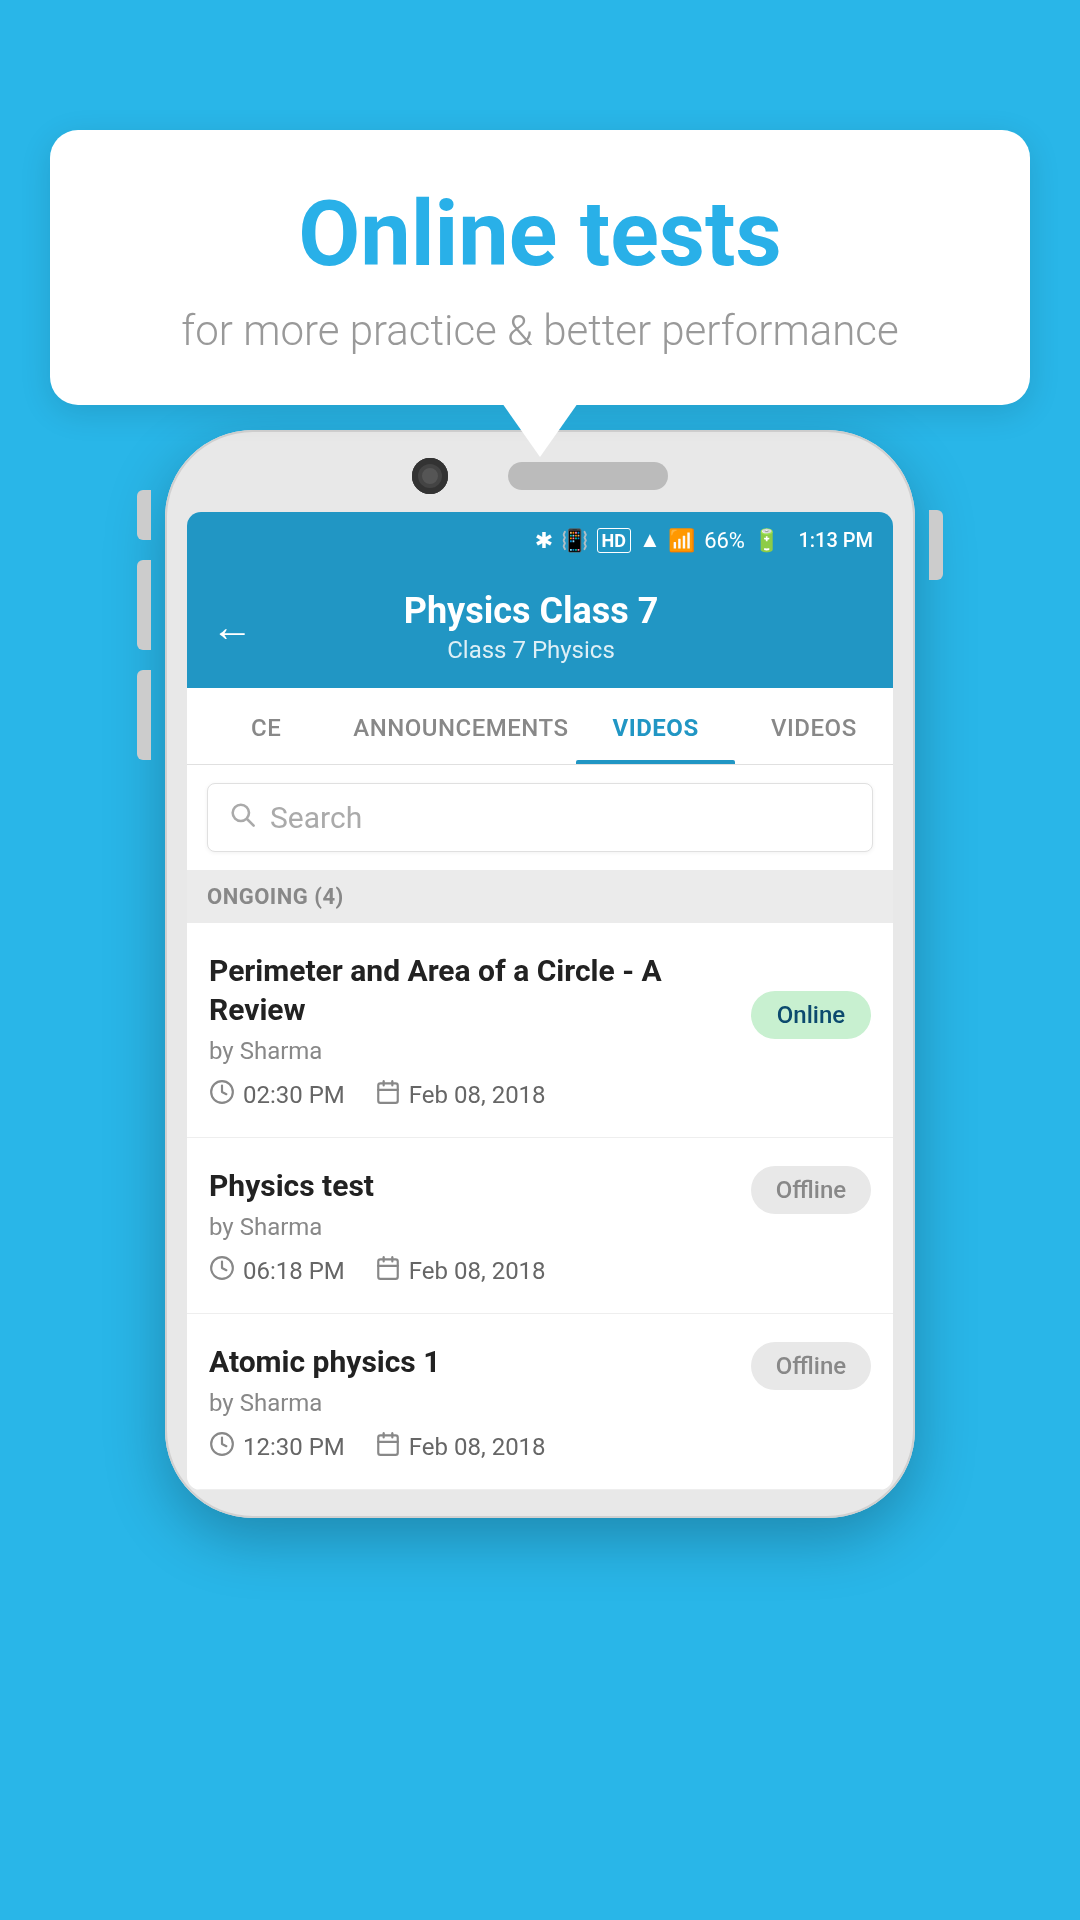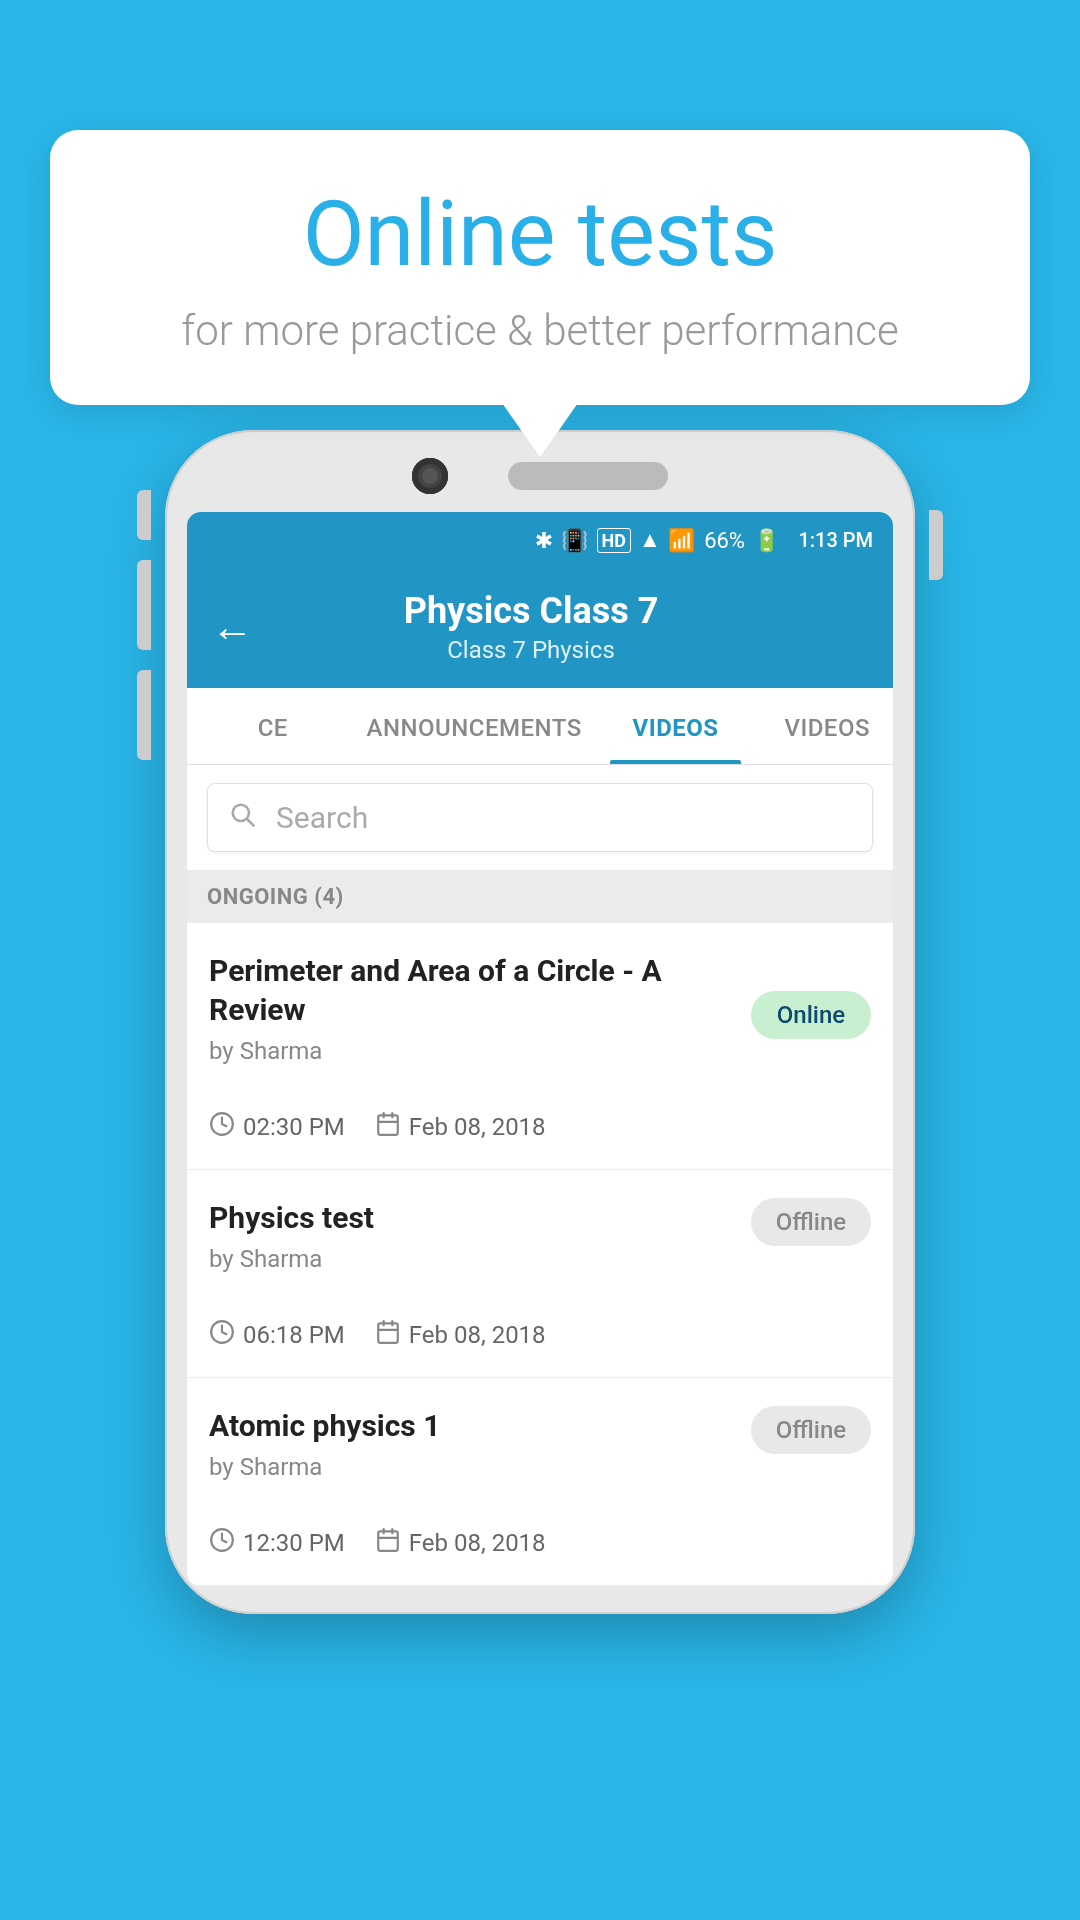--- a/index.html
+++ b/index.html
@@ -33,21 +33,21 @@
       transform: translateX(-50%);
       width: 0;
       height: 0;
       border-left: 38px solid transparent;
       border-right: 38px solid transparent;
       border-top: 54px solid #fff;
     }
     .bubble-title {
       color: #29b0e8;
       font-size: 90px;
-      font-weight: 400;
+      font-weight: 700;
       text-align: center;
       line-height: 1.1;
       margin-bottom: 22px;
     }
     .bubble-subtitle {
       color: #999;
       font-size: 42px;
       text-align: center;
       font-weight: 300;
     }
@@ -198,21 +198,20 @@
     .tab-item {
       flex: 1;
       text-align: center;
       padding: 26px 8px 22px;
       font-size: 24px;
       font-weight: 500;
       color: #888;
       cursor: pointer;
       position: relative;
       letter-spacing: 0.5px;
-      margin-left: 20px;
     }
     .tab-item.active {
       color: #2196c4;
       font-weight: 700;
     }
     .tab-item.active::after {
       content: '';
       position: absolute;
       bottom: 0;
       left: 0;
@@ -227,21 +226,21 @@
       background: #fff;
       padding: 18px 20px;
     }
     .search-input-wrapper {
       background: #fff;
       border: 1px solid #e0e0e0;
       border-radius: 8px;
       display: flex;
       align-items: center;
       padding: 16px 20px;
-      gap: 20px;
+      gap: 14px;
       box-shadow: 0 1px 4px rgba(0,0,0,0.06);
     }
     .search-icon-svg {
       color: #aaa;
       font-size: 30px;
     }
     .search-input-text {
       color: #aaa;
       font-size: 30px;
     }
@@ -288,21 +287,20 @@
       display: flex;
       align-items: center;
       gap: 30px;
     }
     .meta-item {
       display: flex;
       align-items: center;
       gap: 8px;
       color: #666;
       font-size: 24px;
-      margin-top: 32px;
     }
     .meta-icon {
       font-size: 26px;
       color: #888;
     }
     .status-badge {
       border-radius: 50px;
       padding: 10px 24px;
       font-size: 24px;
       font-weight: 500;

